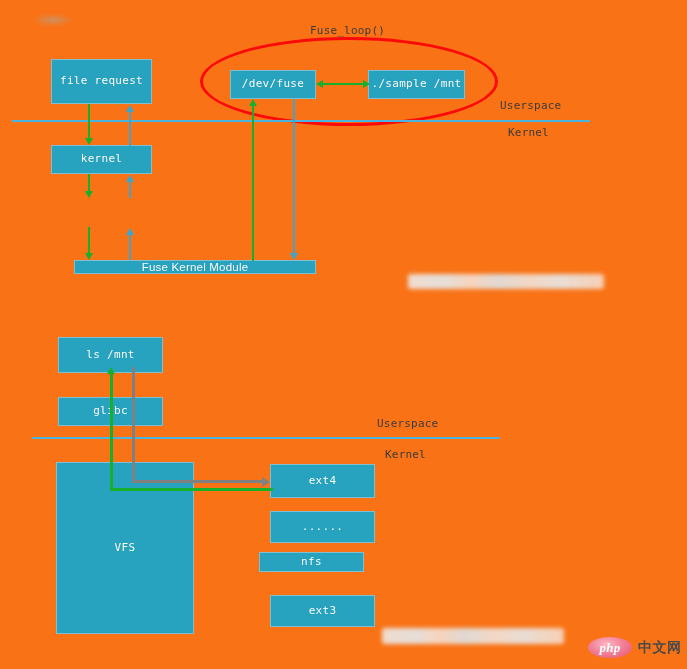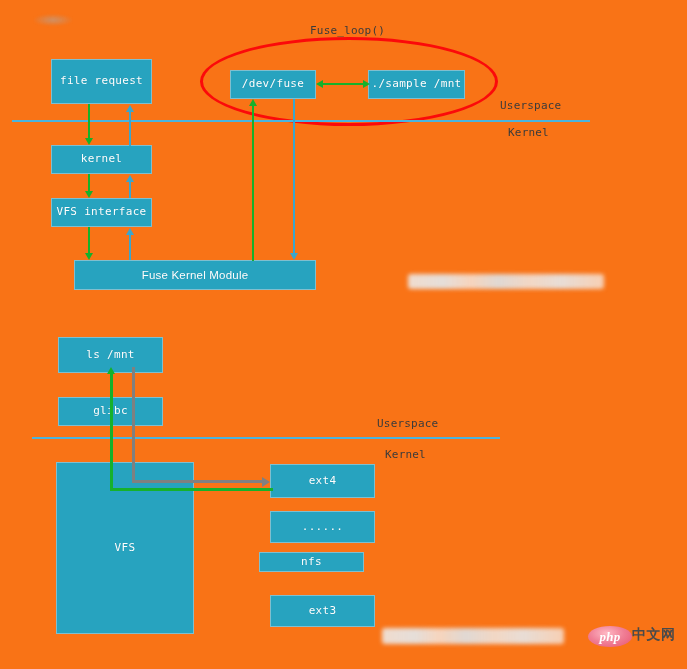--- a/index.html
+++ b/index.html
@@ -131,21 +131,23 @@
   }
   .smudge {
     position: absolute;
     background: radial-gradient(ellipse at center, rgba(170,170,170,0.55) 0%, rgba(255,255,255,0) 72%);
     filter: blur(1px);
   }
   
   .phpmark {
     position: absolute;
     display: flex;
-    align-items: flex-start;
+    align-items: center;
+    gap: 6px;
+    margin-top: 11px;
   }
   .php-oval {
     width: 44px;
     height: 21px;
     border-radius: 50%;
     background: radial-gradient(ellipse at 42% 34%, #ffb8c4 0%, #f07e95 48%, #e8536f 100%);
     display: flex;
     align-items: center;
     justify-content: center;
     color: #ffffff;
@@ -183,23 +185,22 @@
   <div class="hline green" style="left:322px; top:83px; width:41px;"></div>
   <div class="arrow left-green" style="left:316px; top:80px;"></div>
   <div class="arrow right-green" style="left:363px; top:80px;"></div>
 
   <div class="divider" style="left:12px; top:120px; width:578px;"></div>
   <div class="label" style="left:500px; top:99px;">Userspace</div>
   <div class="label" style="left:508px; top:126px;">Kernel</div>
 
   <div class="box" style="left:51px; top:145px; width:101px; height:29px;">kernel</div>
 
-  <div class="box" style="left:51px; top:198px; width:101px; height:29px;">VFS interface</div>
-
-  <div class="box sans" style="left:74px; top:260px; width:242px; height:30px;">Fuse Kernel Module</div>
+
+  <div class="box sans" style="left:74px; top:260px; width:242px; height:14px;">Fuse Kernel Module</div>
 
   <div class="vline green" style="left:88px; top:104px; height:36px;"></div>
   <div class="arrow down-green" style="left:85px; top:138px;"></div>
 
   <div class="vline green" style="left:88px; top:174px; height:18px;"></div>
   <div class="arrow down-green" style="left:85px; top:191px;"></div>
 
   <div class="vline green" style="left:88px; top:227px; height:27px;"></div>
   <div class="arrow down-green" style="left:85px; top:253px;"></div>
 

